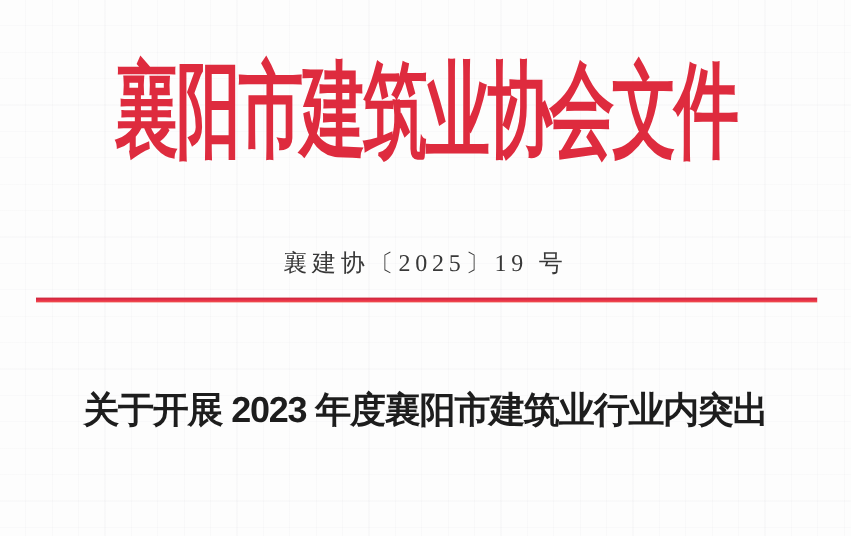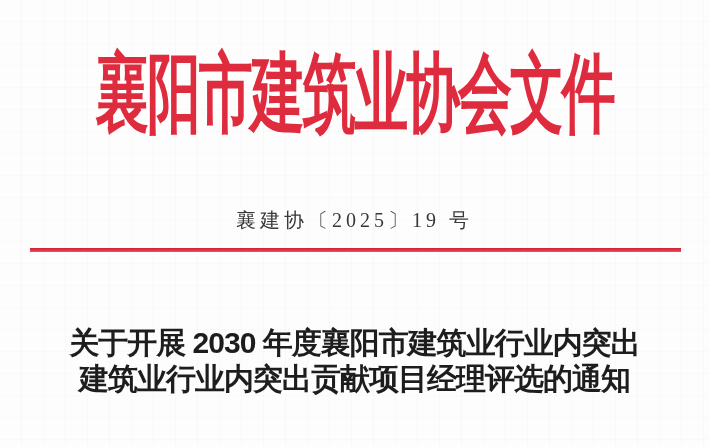--- a/index.html
+++ b/index.html
@@ -85,17 +85,16 @@
 
 <div class="page">
 
   <h1 class="org-title">襄阳市建筑业协会文件</h1>
 
   <div class="doc-number">襄建协〔2025〕19 号</div>
 
   <div class="red-divider"></div>
 
   <div class="notice-title">
-    <div class="line">关于开展 2030 年度襄阳市建筑业行业内突出</div>
-    <div class="line">建筑业行业内突出贡献项目经理评选的通知</div>
+    <div class="line">关于开展 2023 年度襄阳市建筑业行业内突出</div>
   </div>
 
 </div>
 
 </body></html>

